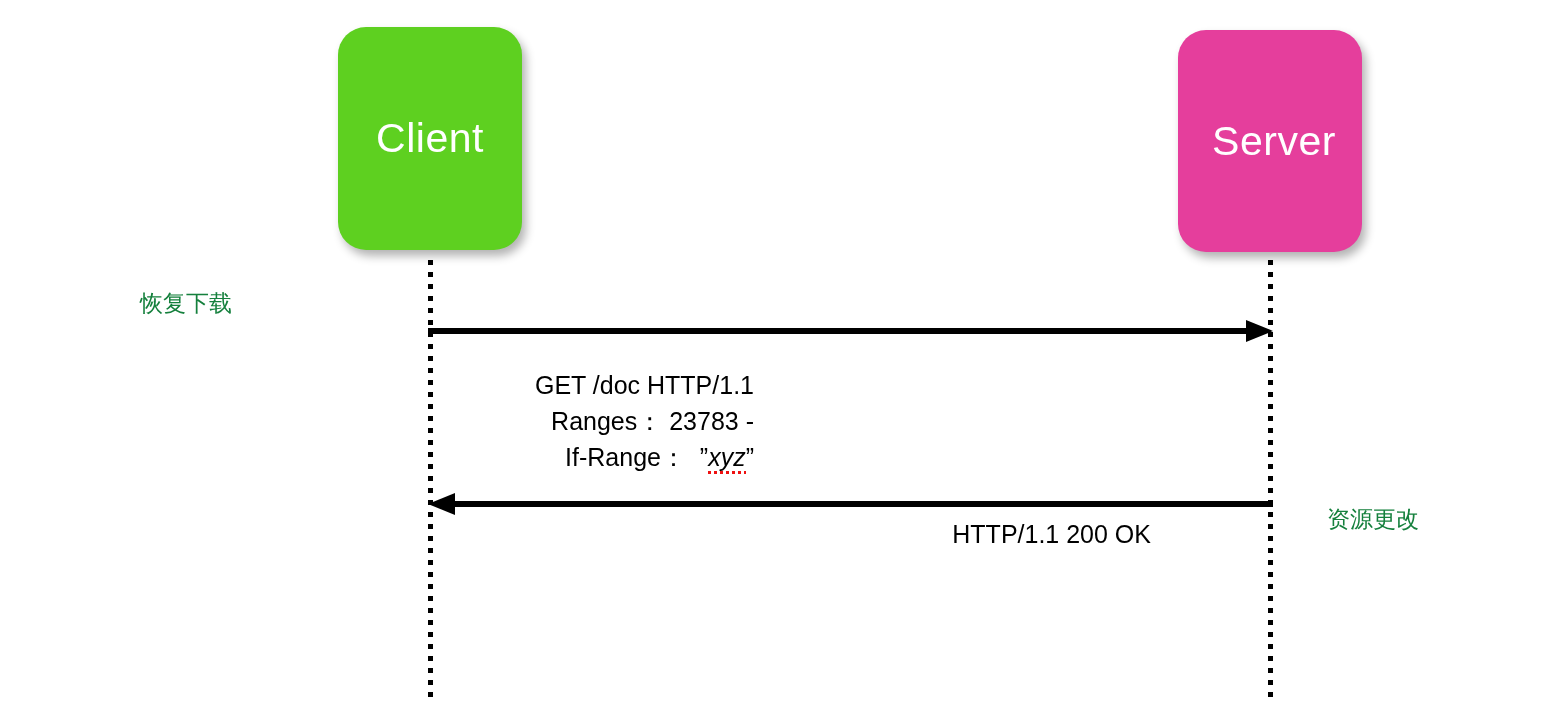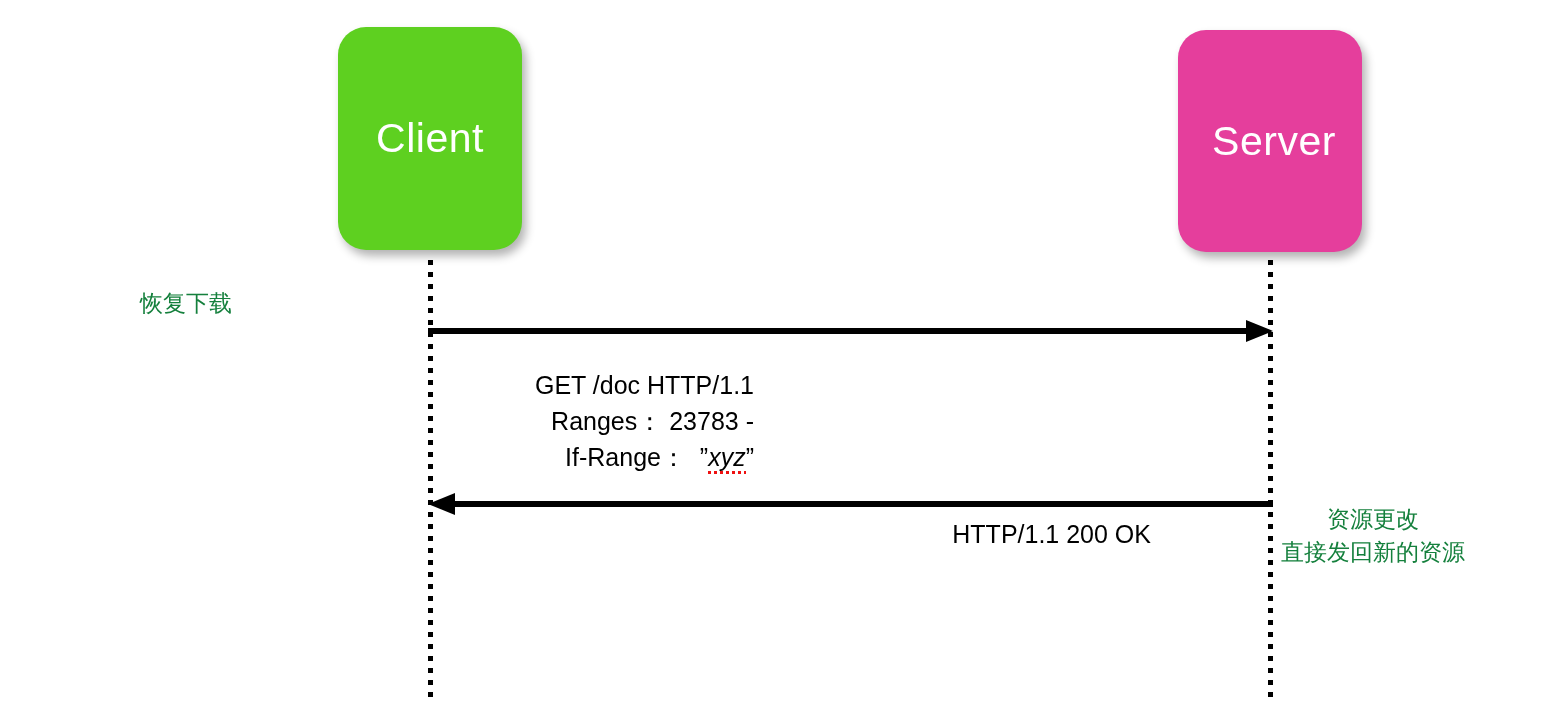--- a/index.html
+++ b/index.html
@@ -176,16 +176,15 @@
       <polygon points="27,1 0,12 27,23" fill="#000000"></polygon>
     </svg>
   </div>
 
   <div id="response-text" class="msg-text">
     <div>HTTP/1.1  200  OK</div>
   </div>
 
   <div id="right-note" class="note-cn">
     <div class="note-line">资源更改</div>
-    <div class="note-line">直接发回新的资源</div>
   </div>
 
 </div>
 
 </body></html>

